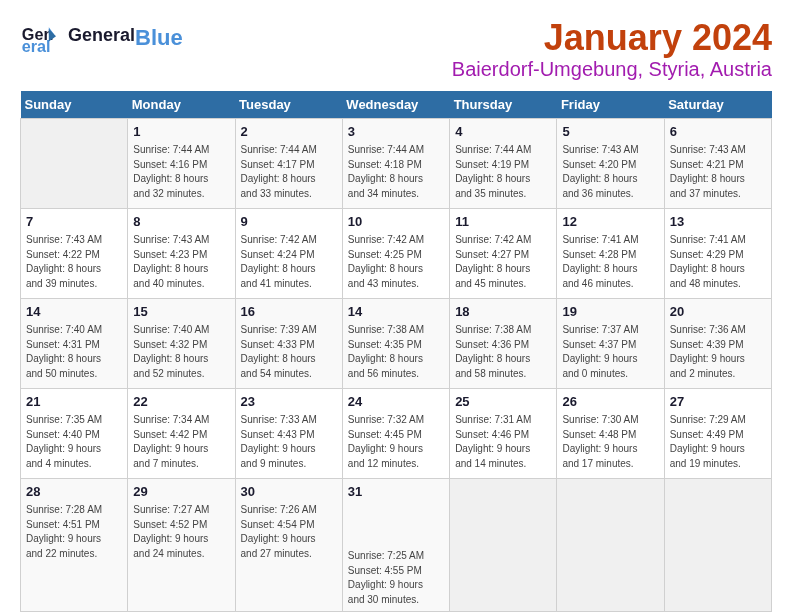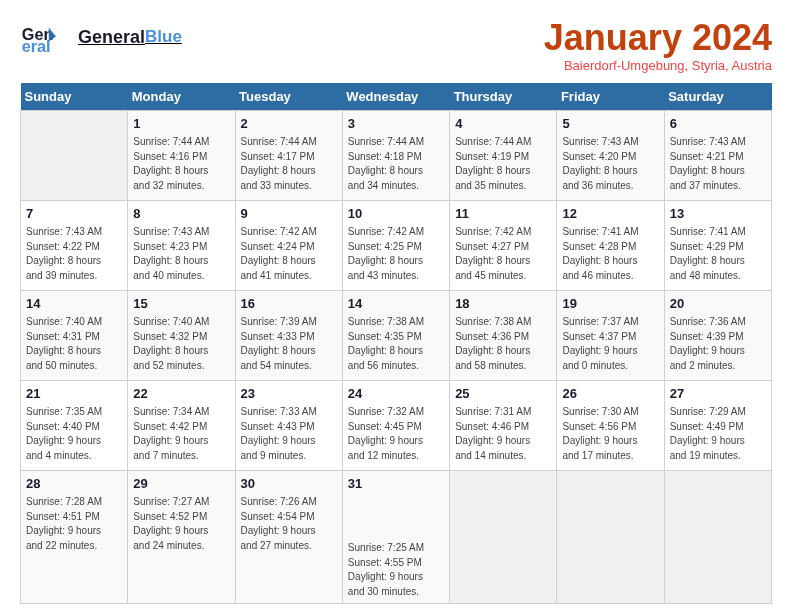--- a/index.html
+++ b/index.html
@@ -12,39 +12,38 @@
     }
     .header {
       display: flex;
       justify-content: space-between;
       align-items: flex-start;
       margin-bottom: 10px;
     }
     .logo {
       display: flex;
       align-items: center;
-      gap: 22px;
-      text-decoration: underline;
+      gap: 12px;
     }
     .logo-icon {
       width: 36px;
       height: 36px;
     }
     .title-block {
       text-align: right;
     }
     .month-title {
       font-size: 36px;
       font-weight: bold;
       color: #c2410c;
       line-height: 1;
     }
     .subtitle {
-      font-size: 13px;
-      color: #ef4444;
+      font-size: 20px;
+      color: #a21caf;
       margin-top: 2px;
     }
     table {
       width: 100%;
       border-collapse: collapse;
       font-size: 11px;
     }
     thead th {
       background: #2e6da4;
       color: #fff;
@@ -91,21 +90,21 @@
   <div class="logo">
     <svg class="logo-icon" viewBox="0 0 40 40">
       <text x="2" y="22" font-size="18" font-weight="bold" fill="#1a1a2e" font-family="Arial">Gen</text>
       <text x="2" y="36" font-size="18" font-weight="bold" fill="#4a90d9" font-family="Arial">eral</text>
       <polygon points="32,8 38,16 32,16" fill="#4a90d9"></polygon>
       <polygon points="32,10 40,18 32,24" fill="#2e6da4"></polygon>
     </svg>
     <div>
       <div style="display:flex;flex-direction:row;line-height:1.1;">
         <span style="font-size:18px;font-weight:bold;color:#1a1a2e;">General</span>
-        <span style="font-size:17px;font-weight:bold;color:#4a90d9;">Blue</span>
+        <span style="font-size:22px;font-weight:bold;color:#4a90d9;">Blue</span>
       </div>
     </div>
   </div>
   <div class="title-block">
     <div class="month-title">January 2024</div>
     <div class="subtitle">Baierdorf-Umgebung, Styria, Austria</div>
   </div>
 </div>
 
 <table>
@@ -300,21 +299,21 @@
         <td>
           <span class="day-number">25</span>
           <div class="day-info" style="white-space: pre-line;">Sunrise: 7:31 AM
 Sunset: 4:46 PM
 Daylight: 9 hours
 and 14 minutes.</div>
         </td>
         <td>
           <span class="day-number">26</span>
           <div class="day-info" style="white-space: pre-line;">Sunrise: 7:30 AM
-Sunset: 4:56 PM
+Sunset: 4:48 PM
 Daylight: 9 hours
 and 17 minutes.</div>
         </td>
         <td>
           <span class="day-number">27</span>
           <div class="day-info" style="white-space: pre-line;">Sunrise: 7:29 AM
 Sunset: 4:49 PM
 Daylight: 9 hours
 and 19 minutes.</div>
         </td>

